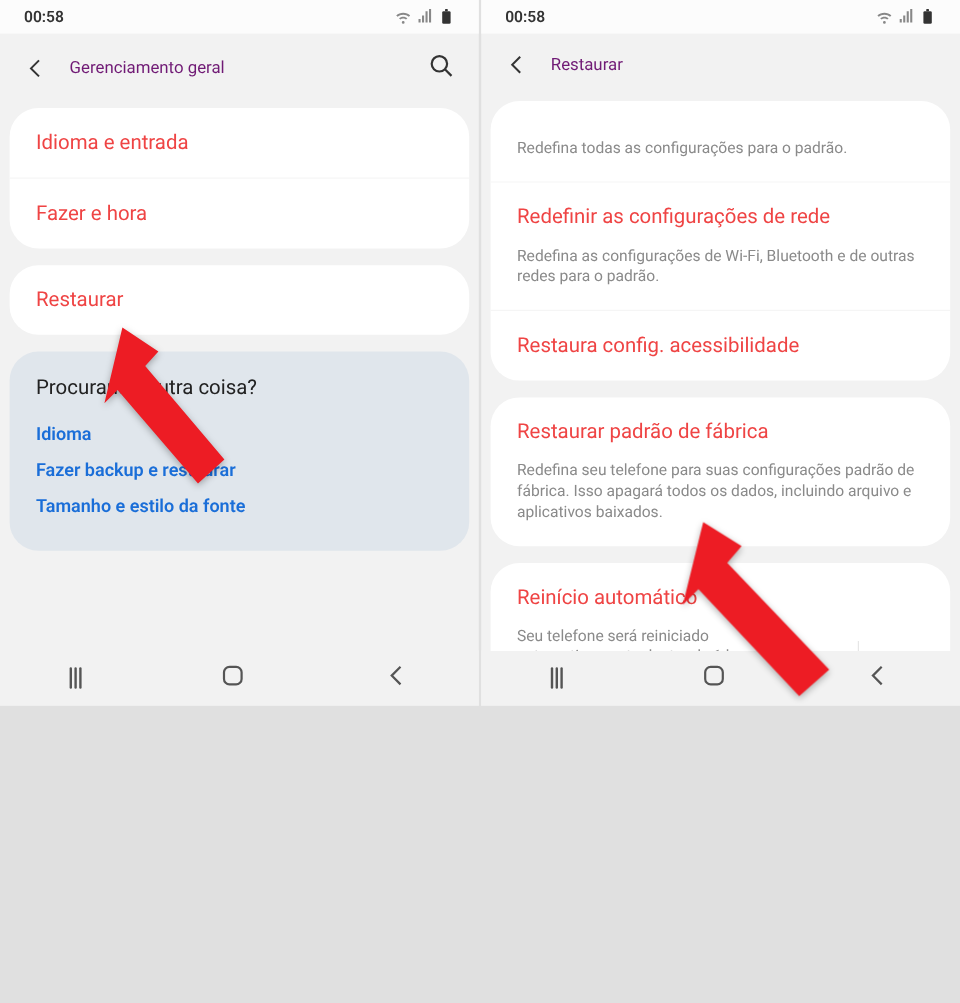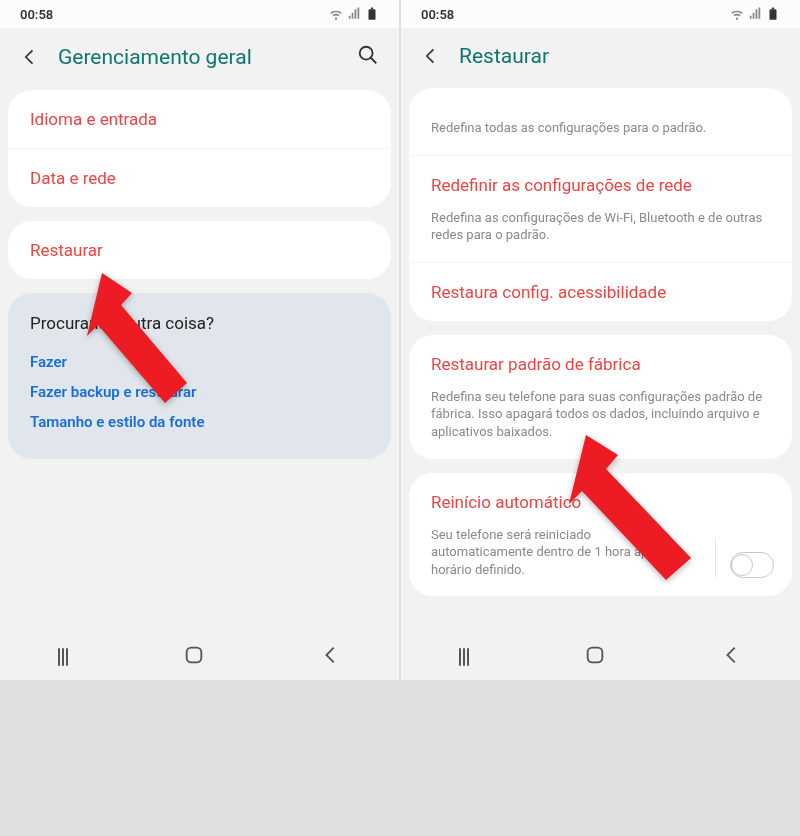--- a/index.html
+++ b/index.html
@@ -6,21 +6,21 @@
     body {
       font-family: -apple-system, BlinkMacSystemFont, "Segoe UI", Roboto, sans-serif;
       background: #e0e0e0;
       display: flex;
       gap: 2px;
       width: 800px;
       height: 836px;
     }
     .phone {
       width: 399px;
-      height: 680px;
+      height: 588px;
       background: #f2f2f2;
       position: relative;
       display: flex;
       flex-direction: column;
     }
     .status-bar {
       height: 28px;
       background: #fcfcfc;
       display: flex;
       align-items: center;
@@ -33,22 +33,22 @@
     .status-icons svg { width: 14px; height: 14px; }
     .header {
       padding: 16px 20px 20px 20px;
       display: flex;
       align-items: center;
       gap: 18px;
     }
     .back-btn { display:flex; }
     .back-btn svg { width: 20px; height: 20px; }
     .header-title {
-      font-size: 21px;
-      color: #0f766e;
+      font-size: 14px;
+      color: #701a75;
       flex: 1;
     }
     .search-btn svg { width: 22px; height: 22px; }
     .content {
       flex: 1;
       padding: 0 8px;
       overflow-y: auto;
     }
     .card {
       background: #fff;
@@ -156,31 +156,31 @@
           <path stroke="#333" stroke-width="2" d="M21 21l-6-6"></path>
         </svg>
     </span>
   </div>
   <div class="content">
     <div class="card">
       <div class="row">
         <div class="row-title">Idioma e entrada</div>
       </div>
       <div class="row">
-        <div class="row-title">Data e rede</div>
+        <div class="row-title">Fazer e hora</div>
       </div>
     </div>
     <div class="card">
       <div class="row">
         <div class="row-title">Restaurar</div>
       </div>
     </div>
     <div class="info-card">
       <div class="info-title">Procurando outra coisa?</div>
-      <span class="info-link">Fazer</span>
+      <span class="info-link">Idioma</span>
       <span class="info-link">Fazer backup e restaurar</span>
       <span class="info-link">Tamanho e estilo da fonte</span>
     </div>
   </div>
   <div class="nav-bar">
     <span class="nav-recent">
         <span></span>
         <span></span>
         <span></span>
       </span>

